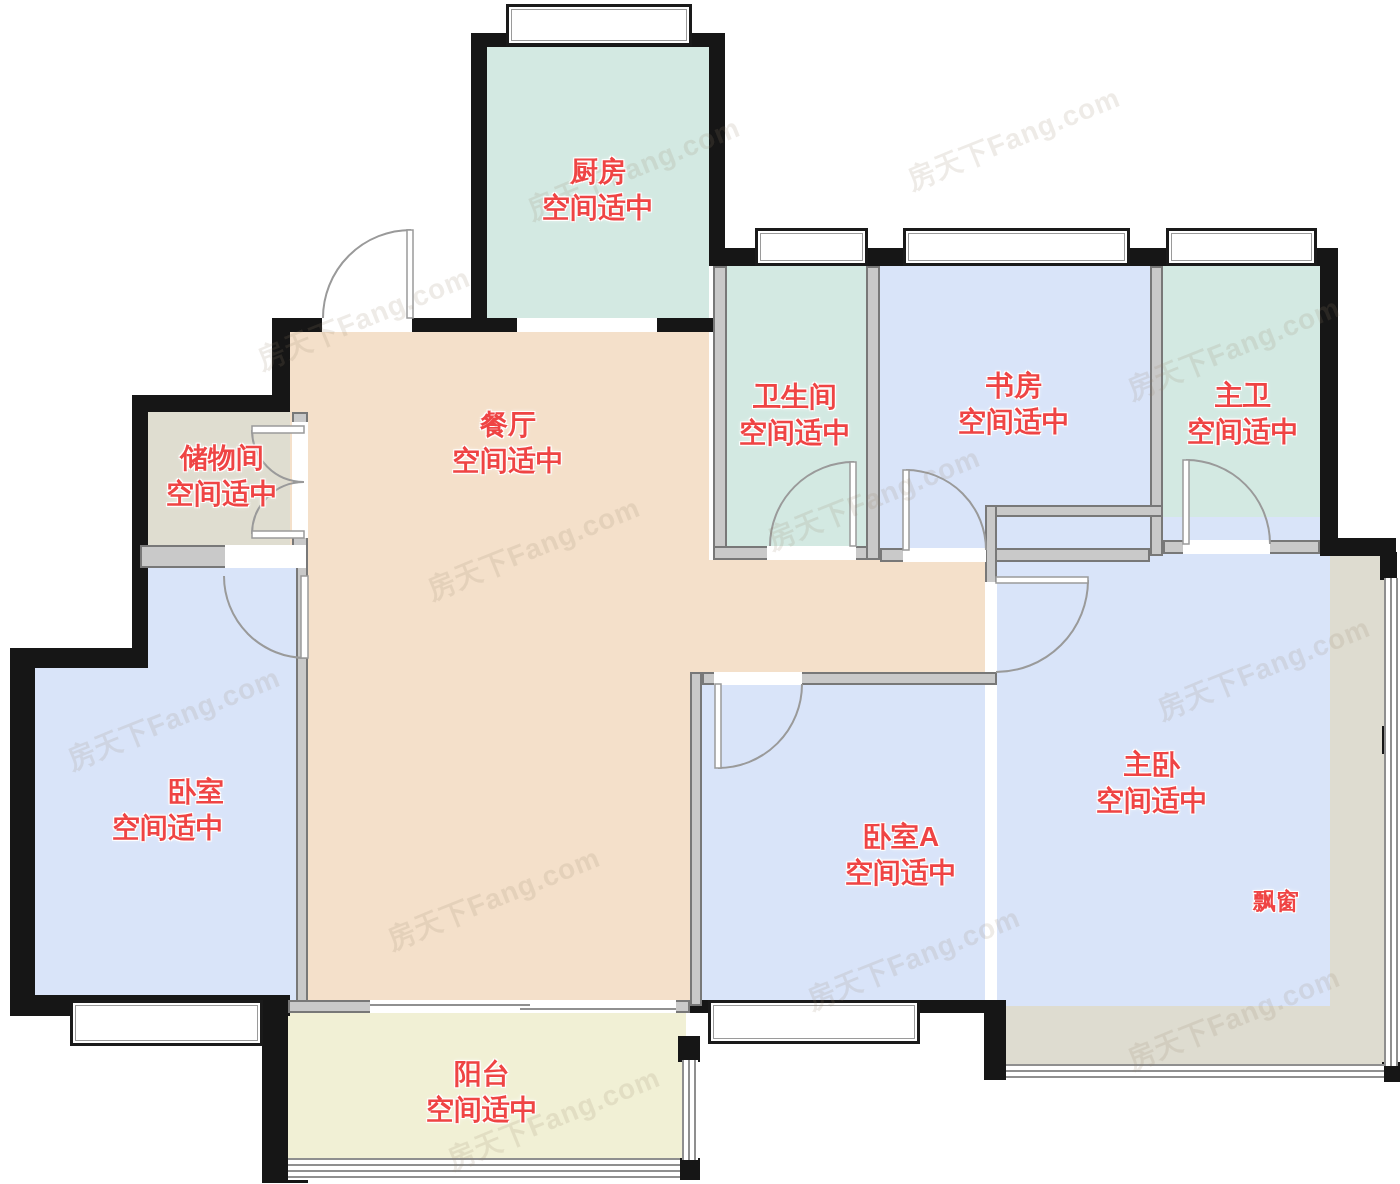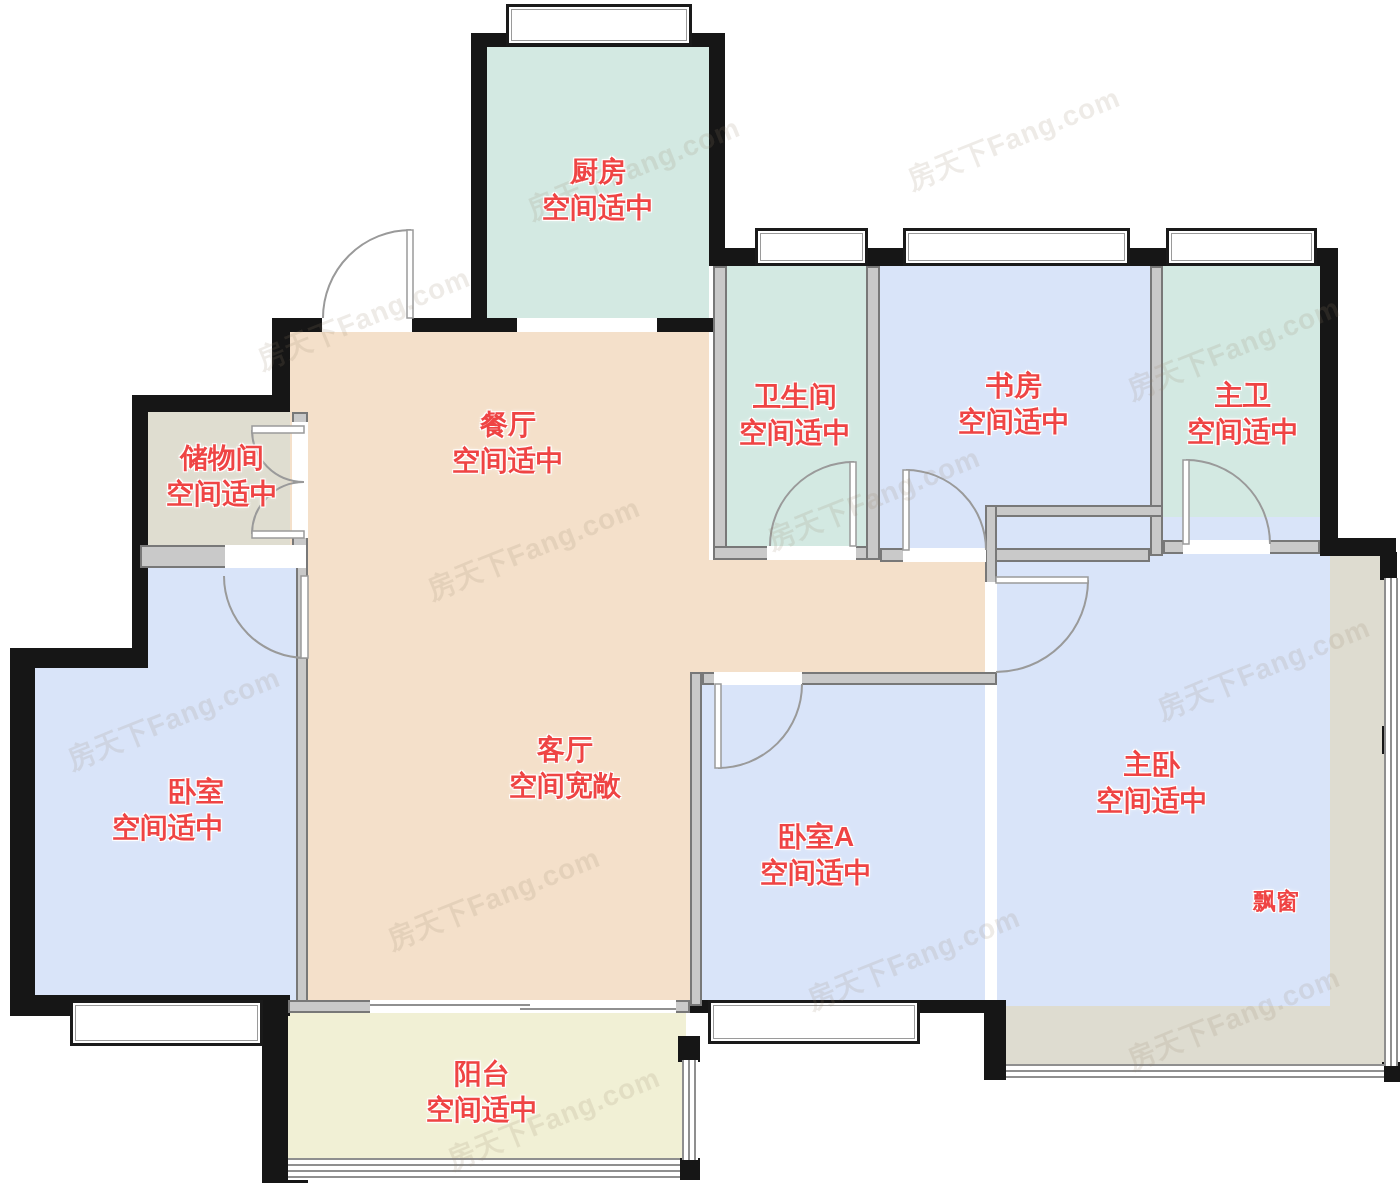--- a/index.html
+++ b/index.html
@@ -188,25 +188,21 @@
       <span>空间适中</span>
     </div>
   <div class="rlabel" style="left:508px;top:443px;">
     <span>餐厅</span>
       <span>空间适中</span>
     </div>
   <div class="rlabel" style="left:168px;top:810px;text-align:right;">
     <span>卧室</span>
       <span>空间适中</span>
     </div>
-  <div class="rlabel" style="left:565px;top:768px;">
-    <span>客厅</span>
-      <span>空间宽敞</span>
-    </div>
-  <div class="rlabel" style="left:816px;top:855px;">
+  <div class="rlabel" style="left:901px;top:855px;">
     <span>卧室A</span>
       <span>空间适中</span>
     </div>
   <div class="rlabel" style="left:1152px;top:783px;">
     <span>主卧</span>
       <span>空间适中</span>
     </div>
   <div class="rlabel" style="left:482px;top:1092px;">
     <span>阳台</span>
       <span>空间适中</span>

